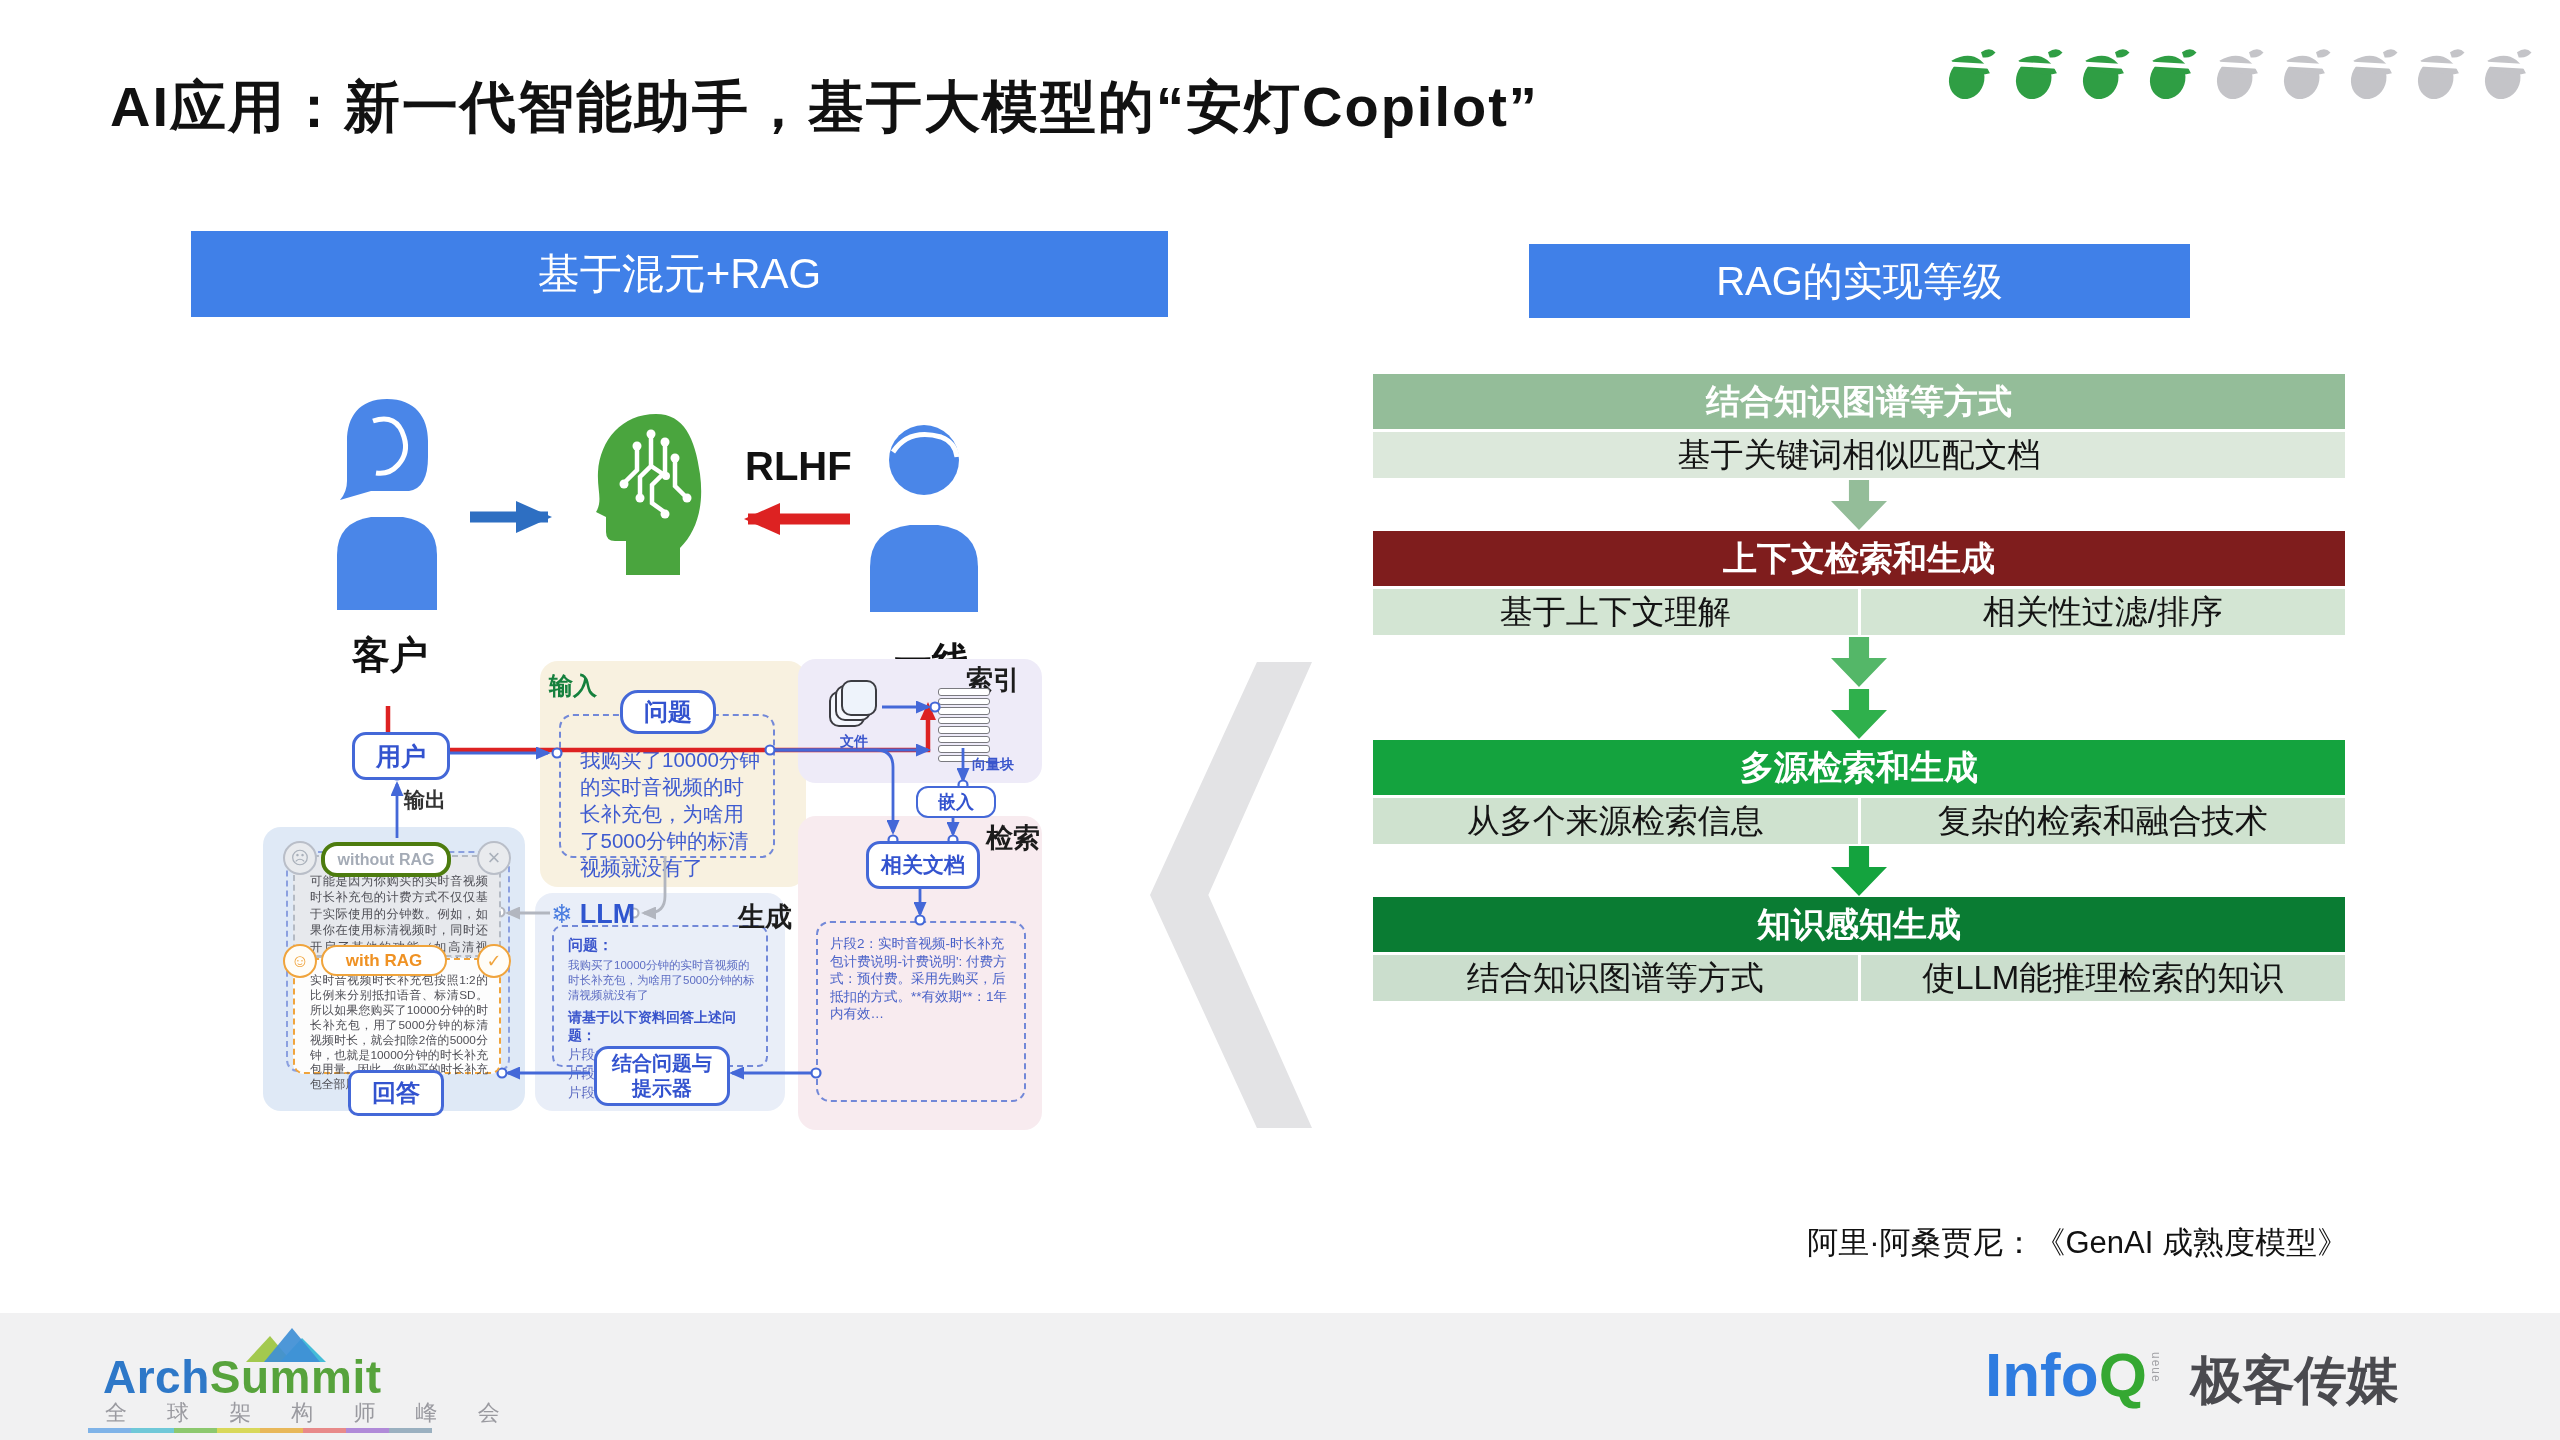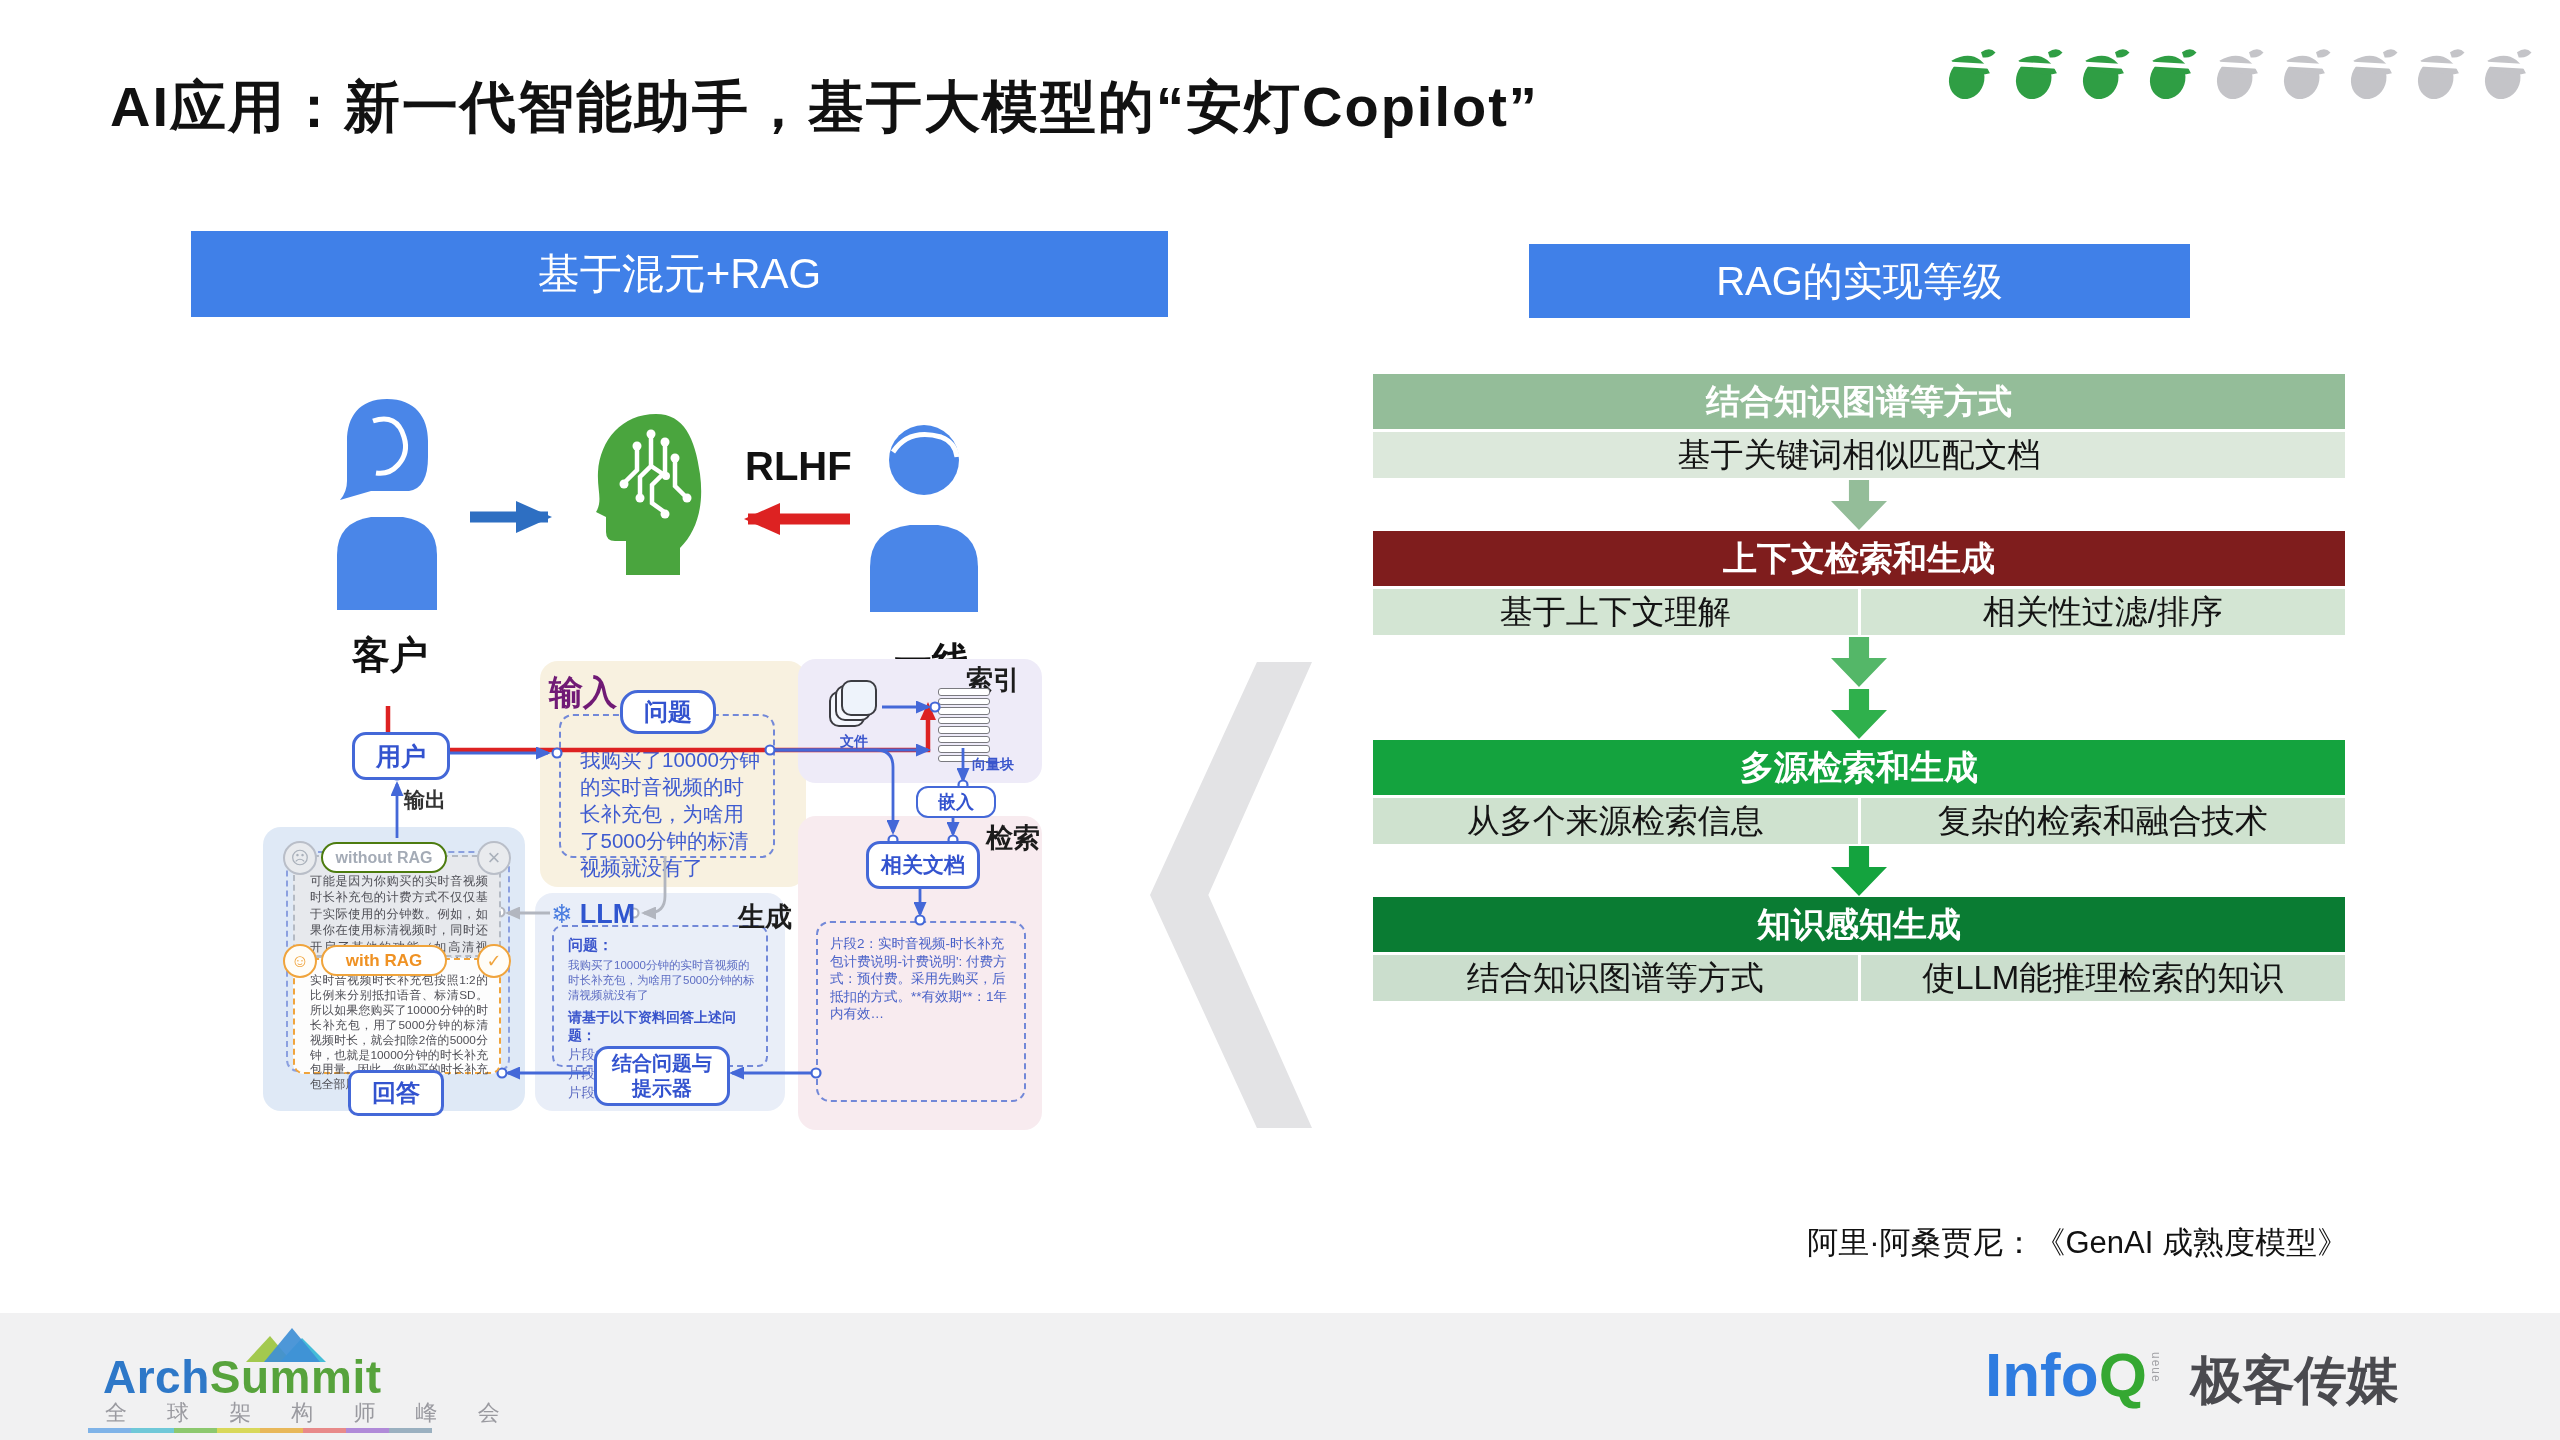--- a/index.html
+++ b/index.html
@@ -34,21 +34,21 @@
   .llm{left:551px;top:899px;display:flex;align-items:center;gap:7px;z-index:5}
   .llm .flake{font-size:26px;color:#4a7de0}
   .llm .llm-txt{font-size:27px;font-weight:bold;color:#2f55cf}
   
   .rag-box{position:absolute;border-radius:10px;z-index:5}
   .rag-pill{position:absolute;top:-15px;left:26px;width:122px;height:27px;border-radius:16px;background:#fff;
             display:flex;align-items:center;justify-content:center;font-weight:bold}
   .rag-ico{position:absolute;width:30px;height:30px;border-radius:50%;display:flex;align-items:center;justify-content:center;font-size:18px}
   .rag-body{font-size:12.2px;line-height:16.4px;color:#4e4e55;padding:16px 11px 0 15px;text-align:justify}
   .wo{left:293px;top:855px;width:204px;height:98px;background:#e7e9ed;border:2px dashed #b4bac4}
-  .wo .rag-pill{border:2px solid #4d7c0f;color:#a4abb6;font-size:16px}
+  .wo .rag-pill{border:4px solid #4d7c0f;color:#a4abb6;font-size:16px}
   .wo .rag-ico{border:2px solid #b9bec8;color:#a9b0ba;background:#e9ebee}
   .wi{left:293px;top:958px;width:204px;height:112px;background:#fdfdfd;border:2px dashed #f0a43c}
   .wi .rag-pill{border:2px solid #f0a43c;color:#ef9224;font-size:17px}
   .wi .rag-ico{border:2px solid #f0a43c;color:#f0a43c;background:#fffdf8}
   .ico-l{top:-16px;left:-12px}
   .ico-r{top:-16px;right:-12px}
   
   .prompt-dash{left:552px;top:925px;width:212px;height:138px;border-radius:10px}
   .prompt-inner{padding:9px 10px 0 14px;color:#5d6dc3}
   .pr-b{font-size:15px;font-weight:bold;color:#3a55cc}
@@ -212,21 +212,21 @@
 </svg>
 <div class="abs p-label" style="left:894px;top:636px">一线</div>
 
 <div class="panel panel-input"></div>
 <div class="panel panel-gen"></div>
 <div class="panel panel-index"></div>
 <div class="panel panel-retr"></div>
 <div class="panel panel-out"></div>
 <div class="abs chevron"></div>
 
-<div class="sec-label" style="left:549px;top:670px;font-size:34px;color:#701a75">输入</div>
+<div class="sec-label" style="left:549px;top:670px;font-size:24px;color:#15803d">输入</div>
 <div class="sec-label" style="left:738px;top:899px;font-size:27px">生成</div>
 <div class="sec-label" style="left:966px;top:662px;font-size:27px">索引</div>
 <div class="sec-label" style="left:986px;top:820px;font-size:27px">检索</div>
 
 <div class="dash q-dash">
   <div class="q-txt">我购买了10000分钟的实时音视频的时长补充包，为啥用了5000分钟的标清视频就没有了</div>
 </div>
 <div class="dash prompt-dash">
   <div class="prompt-inner">
     <div class="pr-b">问题：</div>

